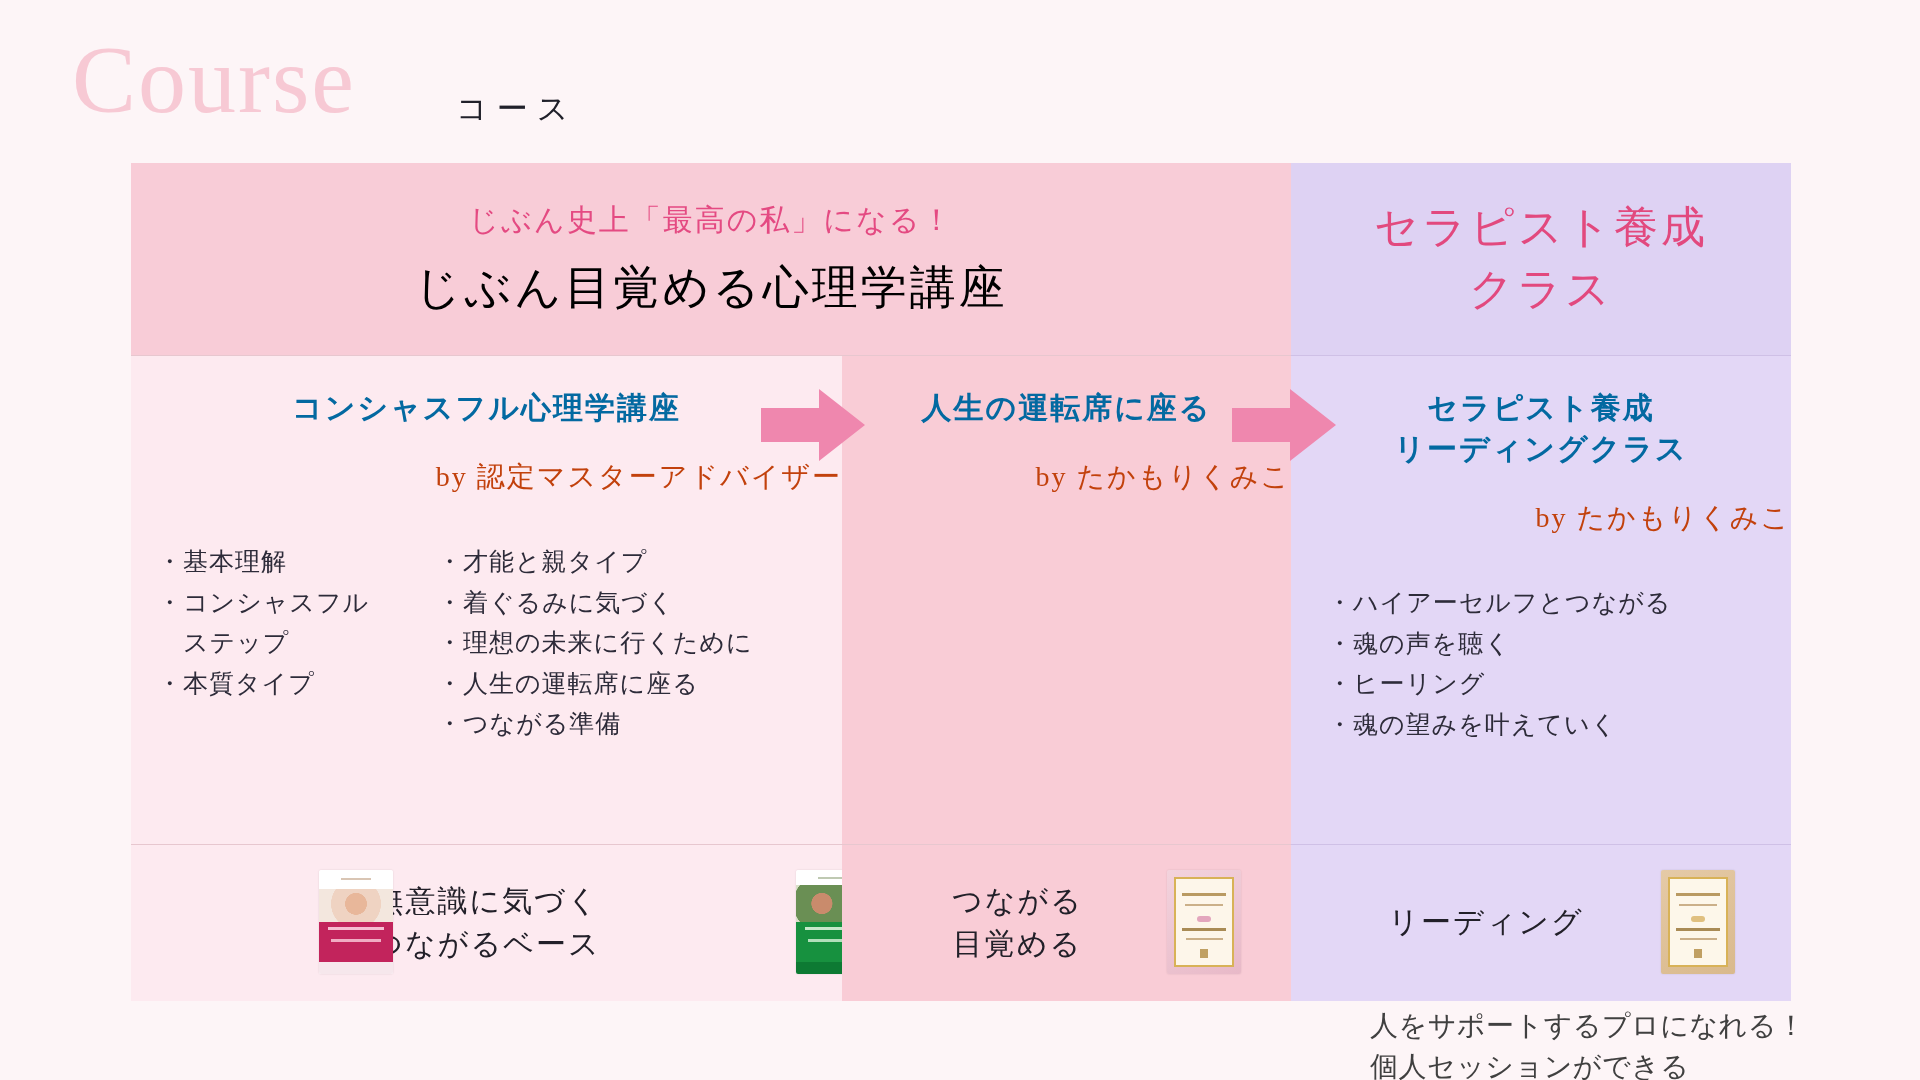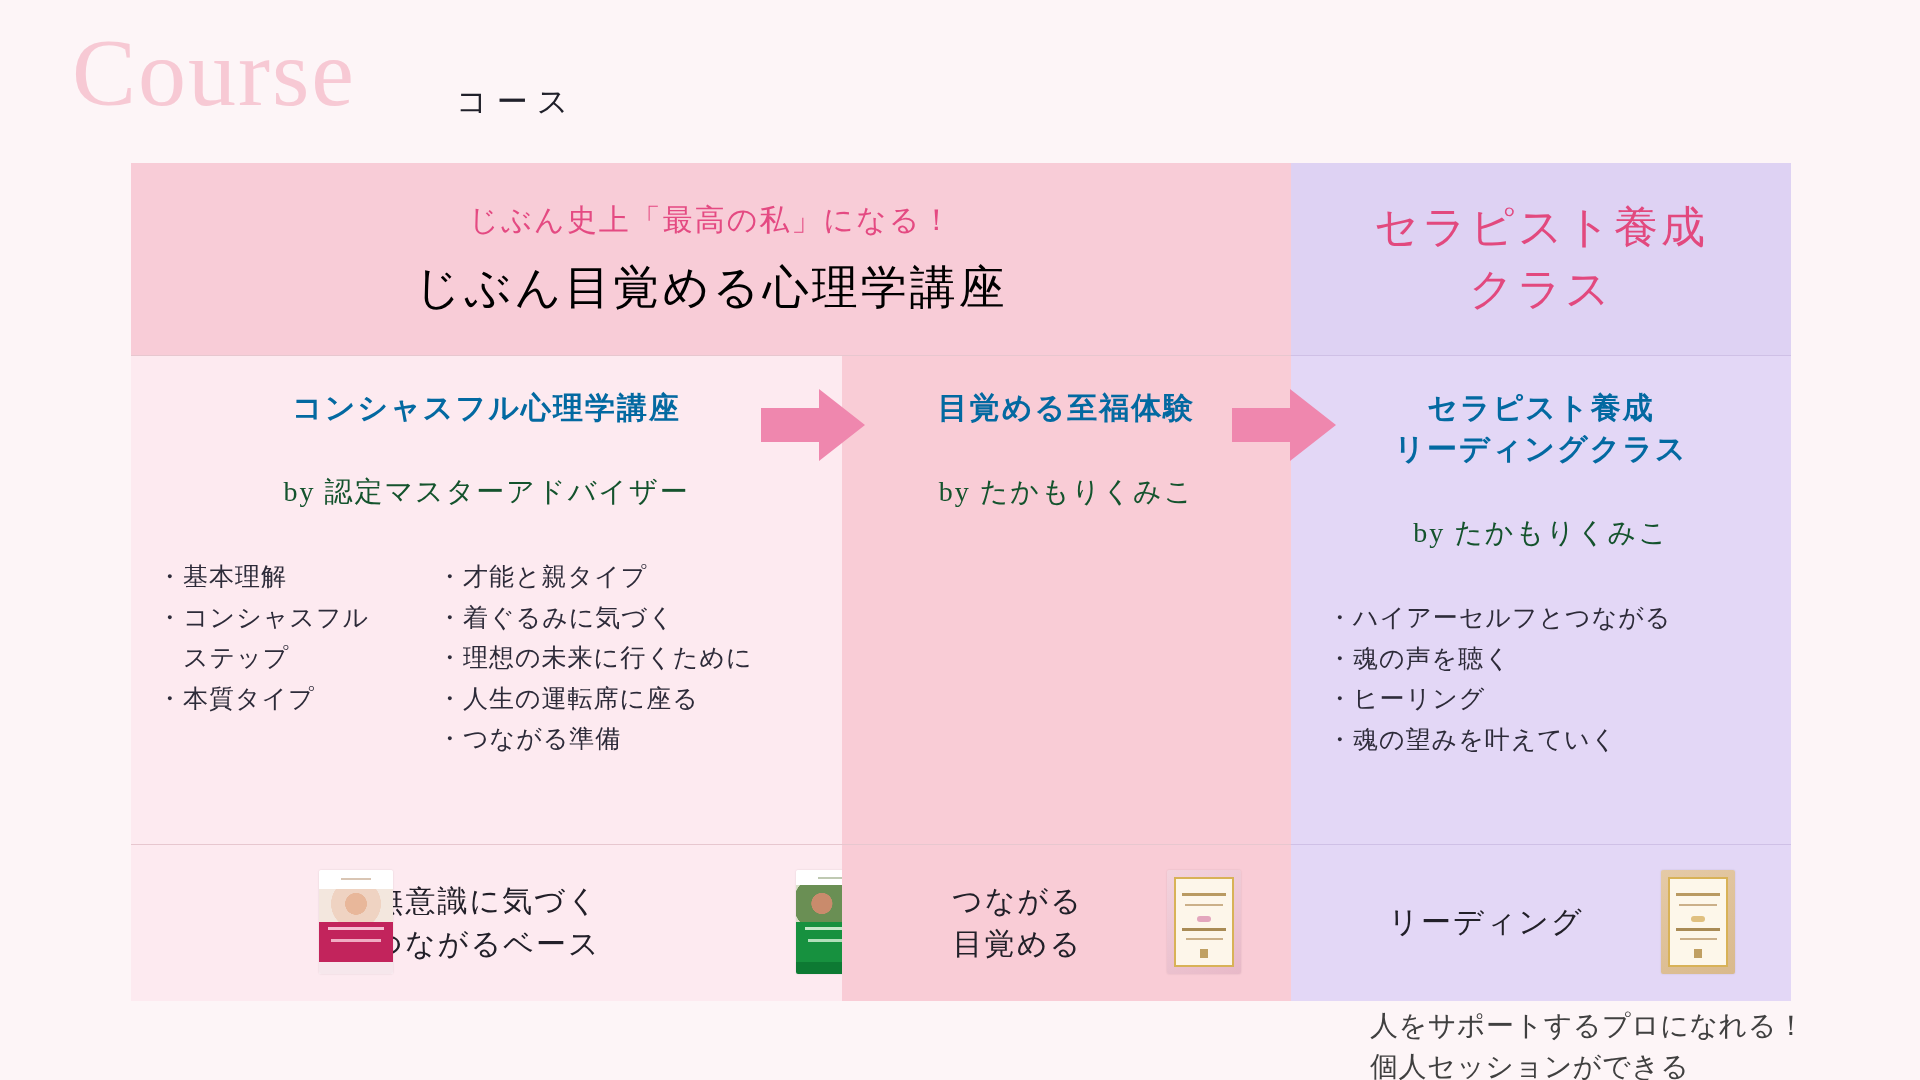--- a/index.html
+++ b/index.html
@@ -5,21 +5,21 @@
   * { margin:0; padding:0; box-sizing:border-box; }
   html,body{
     width:1920px; height:1080px;
     background:#fdf5f7;
     font-family:"Liberation Sans","DejaVu Sans",sans-serif;
     overflow:hidden;
   }
   .page{ position:relative; width:1920px; height:1080px; background:#fdf5f7; }
 
   
-  .head{ position:absolute; left:0; top:7px; width:1920px; height:120px; }
+  .head{ position:absolute; left:0; top:14px; width:1920px; height:120px; }
   .head-script{
     position:absolute; left:72px; top:18px;
     font-family:"Liberation Serif","DejaVu Serif",serif;
     font-size:96px; line-height:96px; letter-spacing:2px;
     color:#f7c9d4; font-weight:400;
   }
   .head-jp{
     position:absolute; left:456px; top:74px;
     font-size:31px; letter-spacing:9px; color:#20202a;
     font-family:"DejaVu Sans","Liberation Sans",sans-serif;
@@ -64,23 +64,23 @@
   }
 
   
   .body-col{ position:relative; height:100%; padding-top:32px; }
   .ctitle{
     text-align:center; color:#0369a1; font-weight:700;
     font-size:30px; letter-spacing:2px; line-height:1.37;
     font-family:"DejaVu Sans","Liberation Sans",sans-serif;
   }
   .cby{
-    text-align:center; margin-top:45px;
-    font-family:"Liberation Serif","DejaVu Serif",serif;
-    font-size:28px; letter-spacing:2px; color:#14532d;
+    text-align:right; margin-top:30px;
+    font-family:"Liberation Serif","DejaVu Serif",serif;
+    font-size:28px; letter-spacing:2px; color:#c2410c;
   }
   .bullets{
     margin-top:46px; color:#2d2b39;
     font-size:25px; line-height:1.62; letter-spacing:1px;
     font-family:"DejaVu Sans","Liberation Sans",sans-serif;
   }
   .bullets li{ list-style:none; white-space:pre; }
   .two-col{ display:flex; gap:30px; padding-left:26px; }
   .two-col .bullets{ margin-top:0; }
   .col-a{ width:250px; }
@@ -164,21 +164,21 @@
       <div class="arrow" style="left:630px; top:34px">
         <svg viewBox="0 0 104 72" xmlns="http://www.w3.org/2000/svg">
           <polygon points="0,19 58,19 58,0 104,36 58,72 58,53 0,53" fill="#ef87ae"></polygon>
         </svg>
       </div>
     </div>
 
     <div class="cell c-pinkmid">
       <div class="rule-h"></div>
       <div class="body-col">
-        <div class="ctitle">目覚める至福体験</div>
+        <div class="ctitle">人生の運転席に座る</div>
         <div class="cby">by たかもりくみこ</div>
       </div>
 
       <div class="arrow" style="left:390px; top:34px">
         <svg viewBox="0 0 104 72" xmlns="http://www.w3.org/2000/svg">
           <polygon points="0,19 58,19 58,0 104,36 58,72 58,53 0,53" fill="#ef87ae"></polygon>
         </svg>
       </div>
     </div>
 

